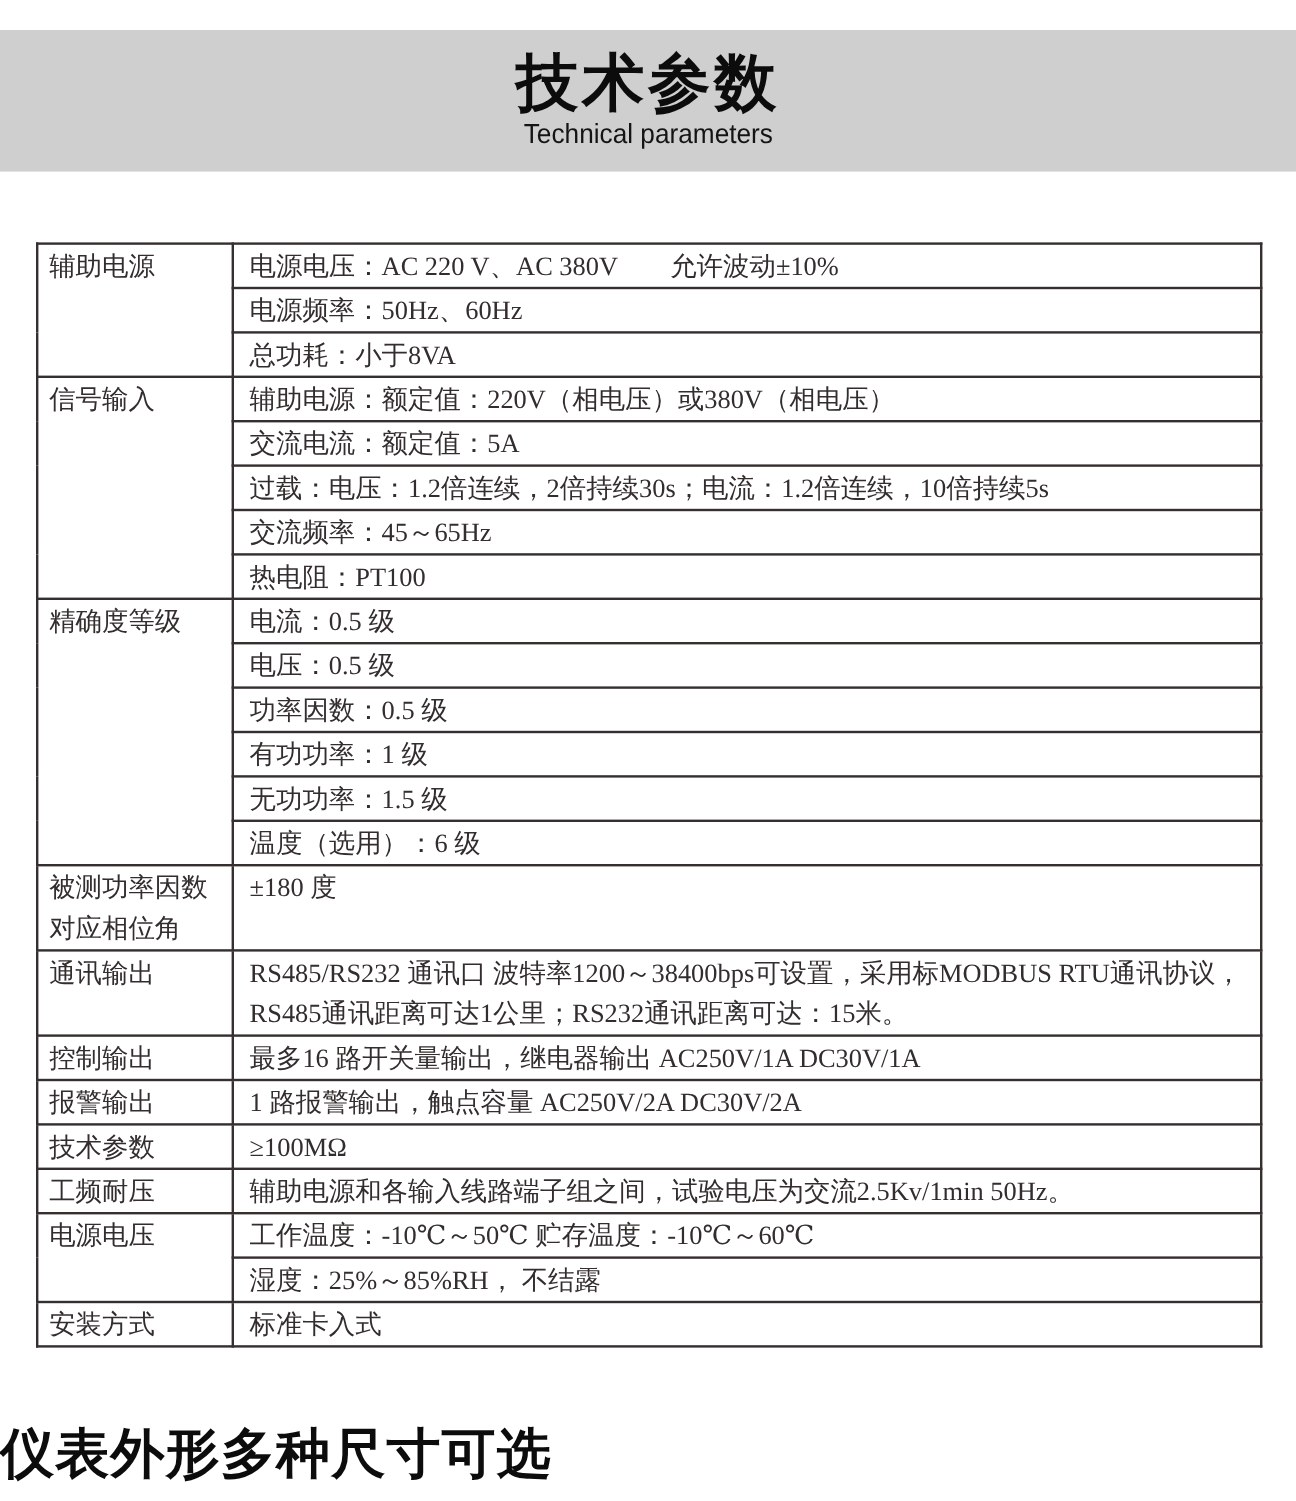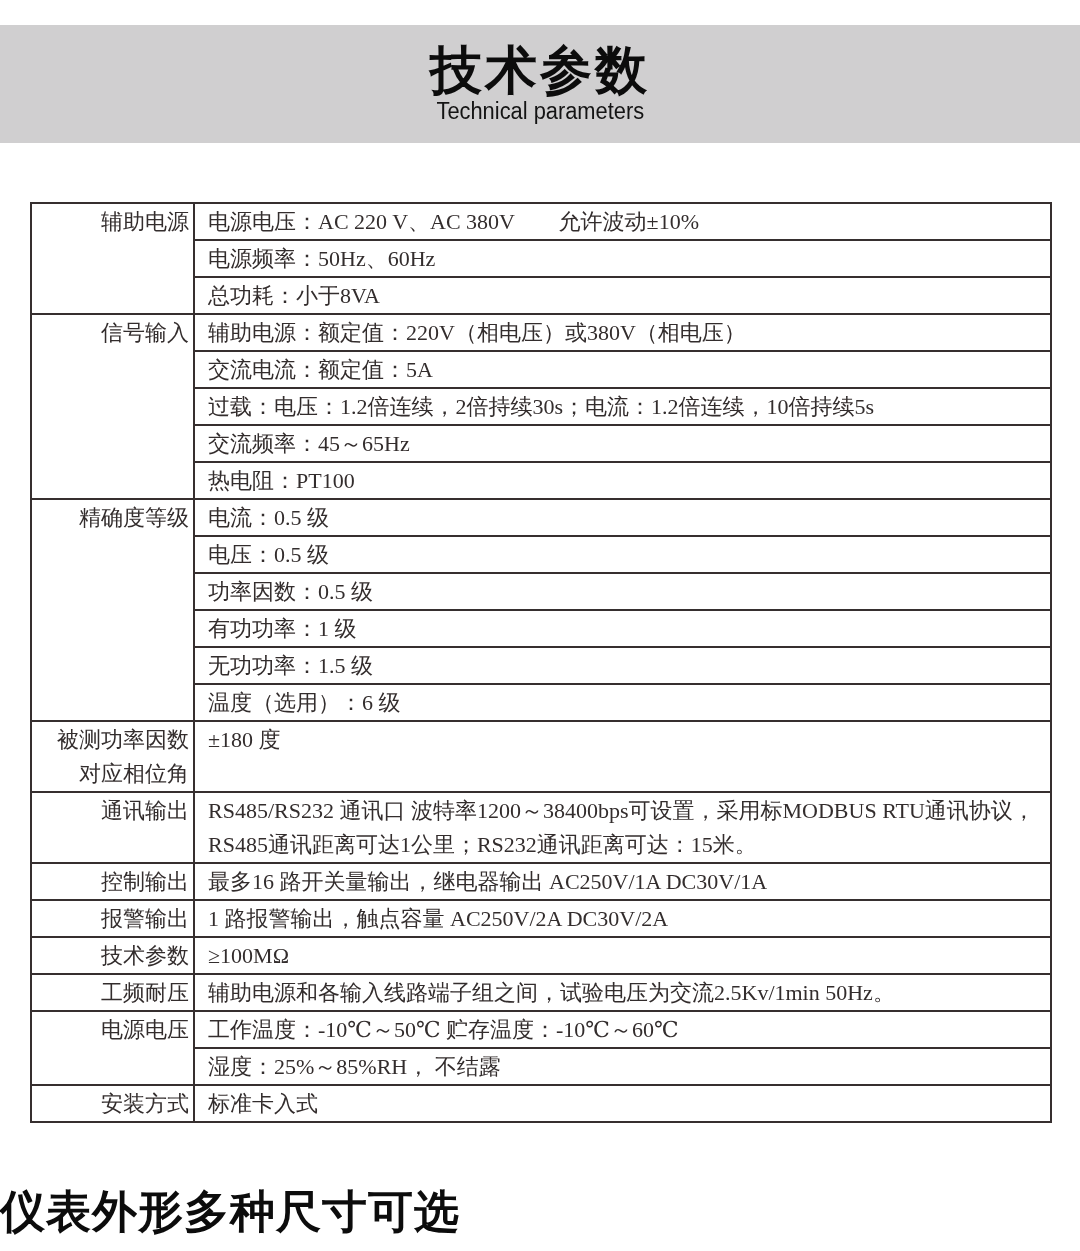--- a/index.html
+++ b/index.html
@@ -49,21 +49,21 @@
     border: 2px solid #362f2f;
     color: #332d2d;
     font-size: 22px;
     line-height: 34px;
     vertical-align: top;
     white-space: pre-line;
     overflow: hidden;
   }
   table.param-table tr { height: 35px; }
   table.param-table tr.tall { height: 70px; }
-  td.label { padding: 1px 4px 0 9px; text-align: right; }
+  td.label { padding: 1px 4px 0 9px; }
   td.value { padding: 1px 8px 0 13px; }
   .footer-title {
     margin-top: 59px;
     text-align: left;
     font-family: "Liberation Sans", "DejaVu Sans", sans-serif;
     font-weight: 900;
     font-size: 45px;
     color: #0c0c0c;
     letter-spacing: 1px;
   }

